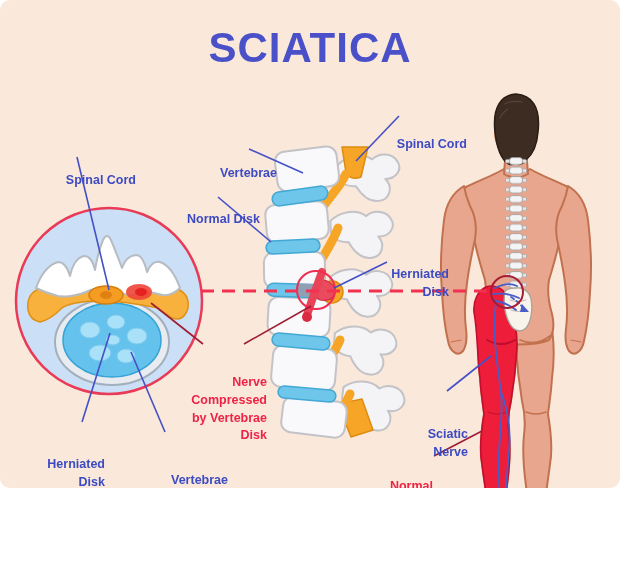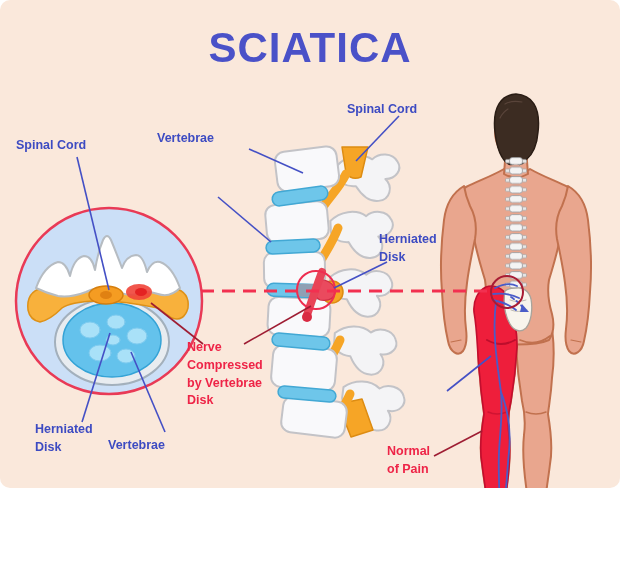--- a/index.html
+++ b/index.html
@@ -6,22 +6,23 @@
   .canvas{
     position:relative;width:620px;height:488px;margin:0 auto;
     background:var(--bg,#FAE8DB);border-radius:10px;overflow:hidden;
   }
   .art{position:absolute;left:0;top:0;}
   .page-title{
     position:absolute;left:0;top:24px;width:620px;text-align:center;
     font-size:42px;font-weight:800;letter-spacing:1px;color:var(--title-blue,#4A51C8);
   }
   .lbl{
-    position:absolute;text-align:left;font-weight:700;font-size:12.5px;line-height:1.42;
+    position:absolute;text-align:right;font-weight:700;font-size:12.5px;line-height:1.42;
     color:var(--label-blue,#3D4BC2);
+    margin-top:35px;
   }
   .lbl.red{color:var(--label-red,#EE2447);}
   .caption{
     position:absolute;text-align:right;font-weight:800;font-size:13px;letter-spacing:1px;
     color:var(--caption-green,#13A77B);
   }
 </style>
 </head>
 <body>
 
@@ -162,20 +163,22 @@
       <line x1="151" y1="303" x2="203" y2="344"></line>
       <line x1="244" y1="344" x2="311" y2="306"></line>
       <line x1="434" y1="456" x2="482" y2="431"></line>
     </g>
   </svg>
 
   <div class="page-title">SCIATICA</div>
 
   <div class="lbl" style="left:16px;top:137px;width:120px;">Spinal Cord</div>
   <div class="lbl" style="left:157px;top:130px;width:120px;">Vertebrae</div>
+  <div class="lbl" style="left:140px;top:176px;width:120px;">Normal Disk</div>
   <div class="lbl" style="left:347px;top:101px;width:120px;">Spinal Cord</div>
   <div class="lbl" style="left:379px;top:231px;width:70px;">Herniated Disk</div>
   <div class="lbl red" style="left:187px;top:339px;width:80px;">Nerve Compressed by Vertebrae Disk</div>
   <div class="lbl" style="left:35px;top:421px;width:70px;">Herniated Disk</div>
   <div class="lbl" style="left:108px;top:437px;width:120px;">Vertebrae</div>
+  <div class="lbl" style="left:408px;top:391px;width:60px;">Sciatic Nerve</div>
   <div class="lbl red" style="left:387px;top:443px;width:46px;">Normal of Pain</div>
   <div class="caption" style="left:169px;top:485px;width:120px;">SPINE</div>
 </div>
 
 </body></html>

